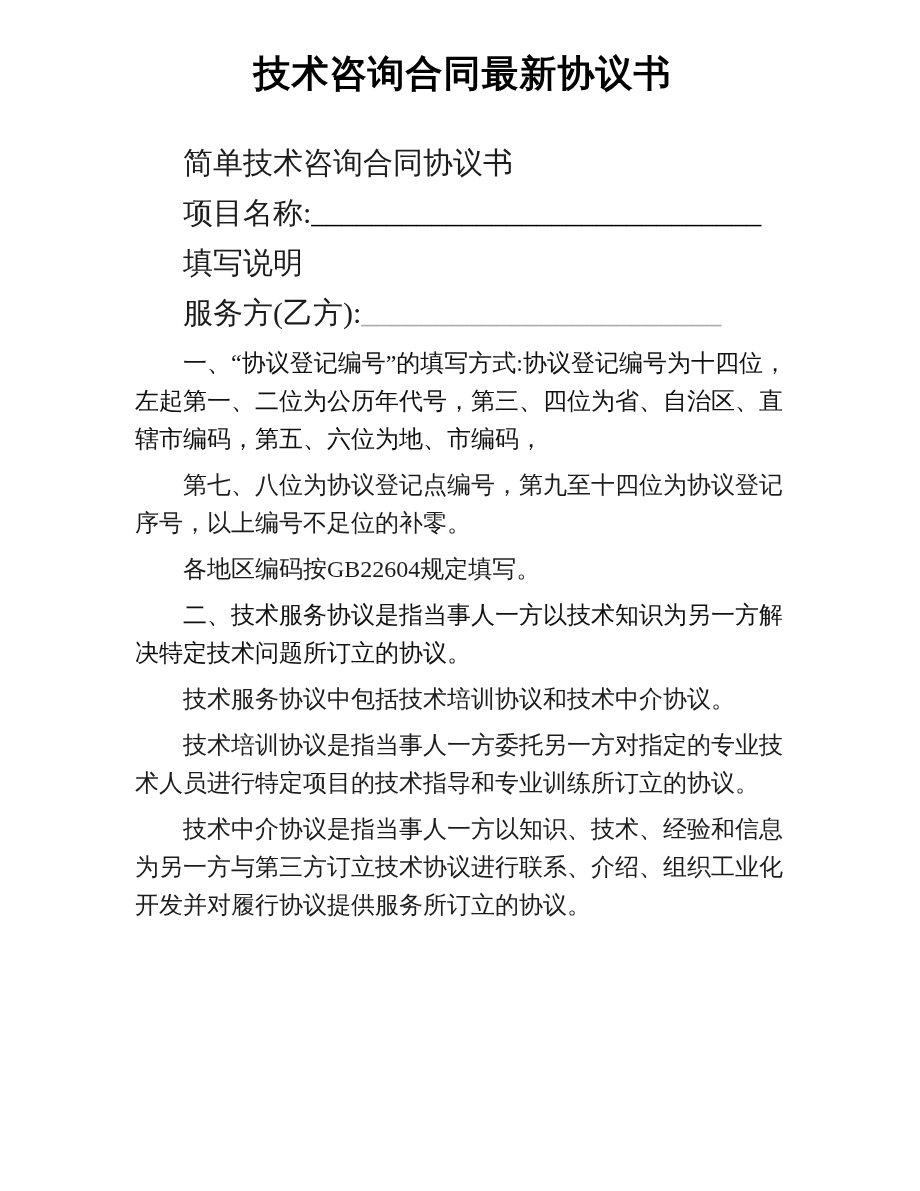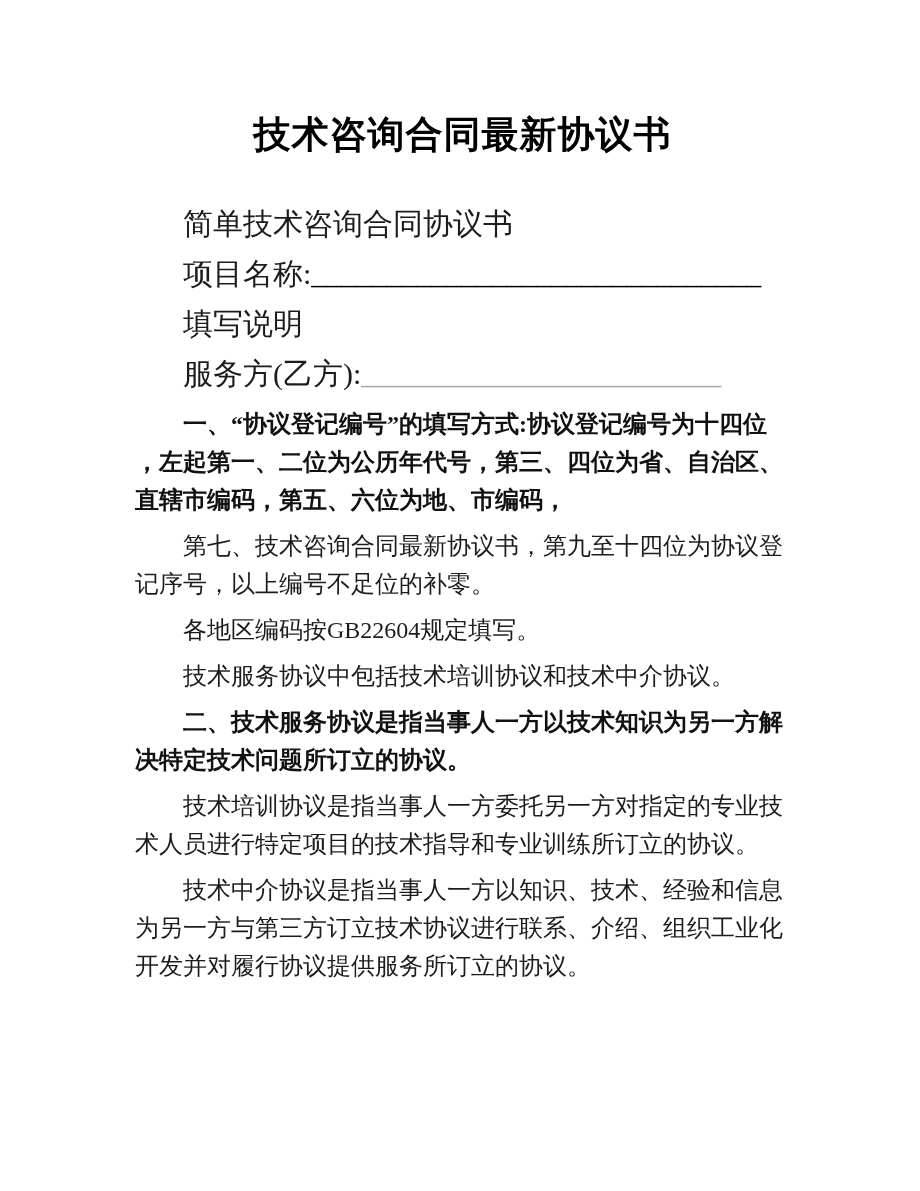--- a/index.html
+++ b/index.html
@@ -11,21 +11,21 @@
     width: 920px;
     height: 1191px;
     overflow: hidden;
     font-family: "Liberation Serif", serif;
     color: #1c1c1c;
   }
   .page {
     box-sizing: border-box;
     width: 920px;
     height: 1191px;
-    padding: 113px 130px 0 135px;
+    padding: 52px 130px 0 135px;
     background: #ffffff;
   }
   .doc-title {
     font-family: "Liberation Sans", sans-serif;
     font-size: 37px;
     font-weight: 700;
     line-height: 44px;
     text-align: center;
     letter-spacing: 1px;
     color: #000000;
@@ -40,21 +40,21 @@
   }
   .para {
     font-size: 24px;
     line-height: 38px;
     margin: 0 0 8px 0;
     text-indent: 48px;
     word-break: break-all;
     line-break: anywhere;
   }
   .para.bold {
-    font-weight: 700;
+    font-weight: 400;
     color: #111111;
   }
   .field-blank {
     letter-spacing: 0;
     font-weight: 400;
   }
 </style>
 </head>
 <body>
 
@@ -66,25 +66,25 @@
 
   <p class="line"><span>项目名称:</span><span class="field-blank" style="color: #000000;">______________________________</span></p>
 
 
   <p class="line">填写说明</p>
 
   <p class="line"><span>服务方(乙方):</span><span class="field-blank" style="color: rgb(169, 169, 169);">________________________</span></p>
 
   <p class="para bold">一、“协议登记编号”的填写方式:协议登记编号为十四位，左起第一、二位为公历年代号，第三、四位为省、自治区、直辖市编码，第五、六位为地、市编码，</p>
 
-  <p class="para">第七、技术咨询合同最新协议书，第九至十四位为协议登记序号，以上编号不足位的补零。</p>
+  <p class="para">第七、八位为协议登记点编号，第九至十四位为协议登记序号，以上编号不足位的补零。</p>
 
   <p class="para">各地区编码按GB22604规定填写。</p>
 
+  <p class="para bold">二、技术服务协议是指当事人一方以技术知识为另一方解决特定技术问题所订立的协议。</p>
+
   <p class="para">技术服务协议中包括技术培训协议和技术中介协议。</p>
-
-  <p class="para bold">二、技术服务协议是指当事人一方以技术知识为另一方解决特定技术问题所订立的协议。</p>
 
   <p class="para">技术培训协议是指当事人一方委托另一方对指定的专业技术人员进行特定项目的技术指导和专业训练所订立的协议。</p>
 
   <p class="para">技术中介协议是指当事人一方以知识、技术、经验和信息为另一方与第三方订立技术协议进行联系、介绍、组织工业化开发并对履行协议提供服务所订立的协议。</p>
 
 </div>
 
 </body></html>

